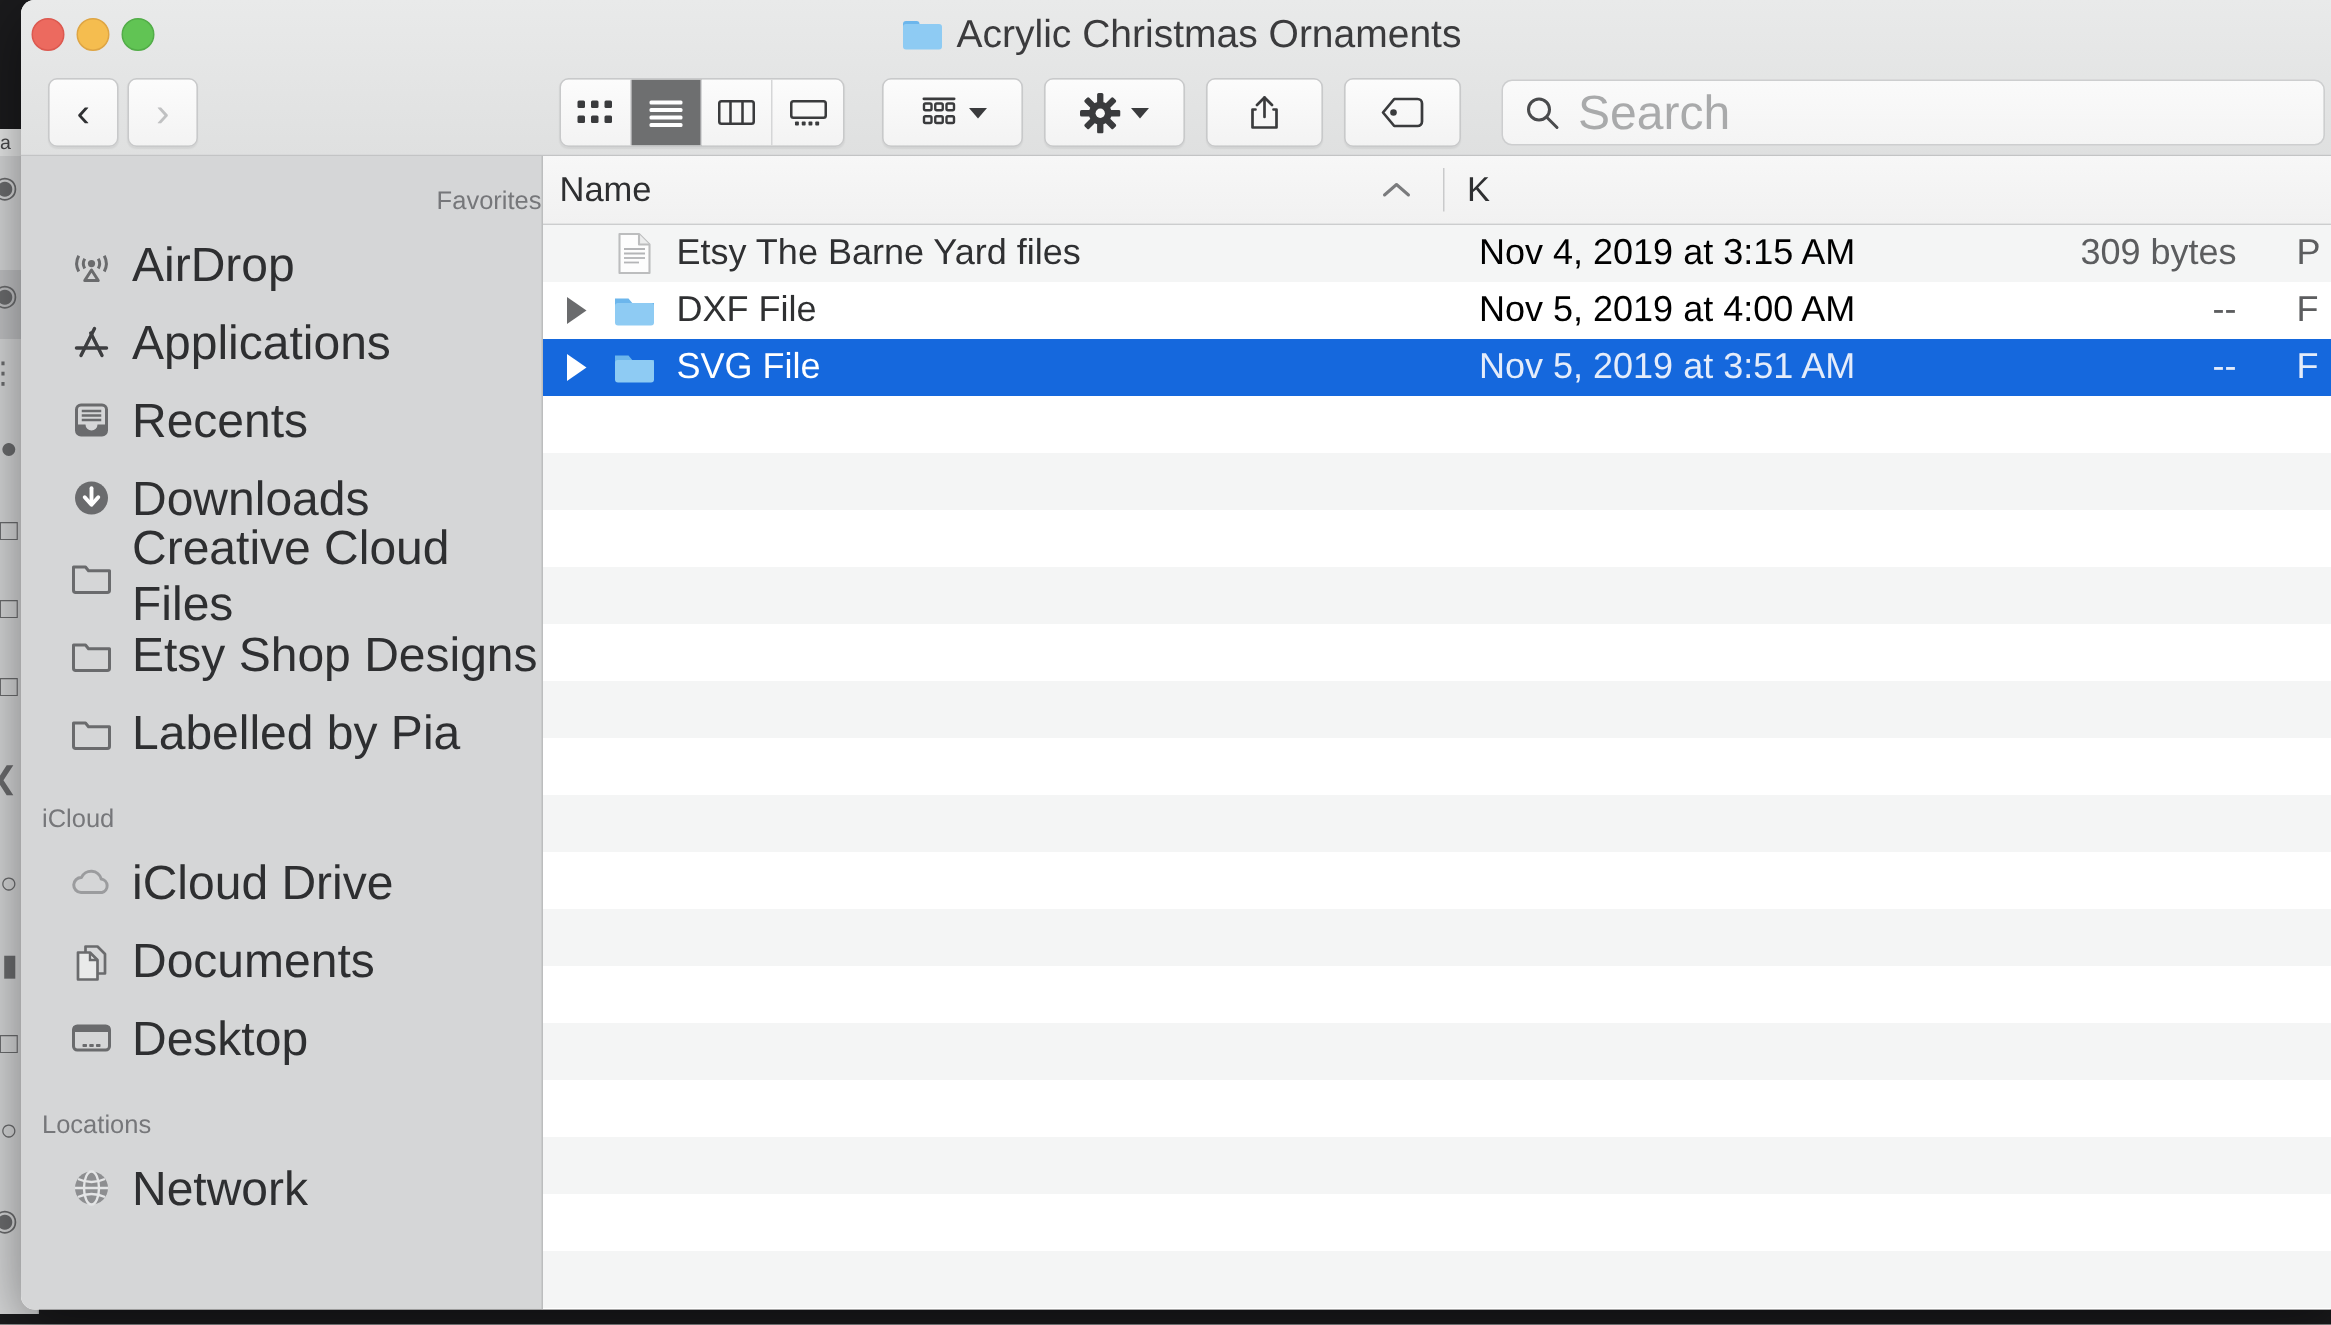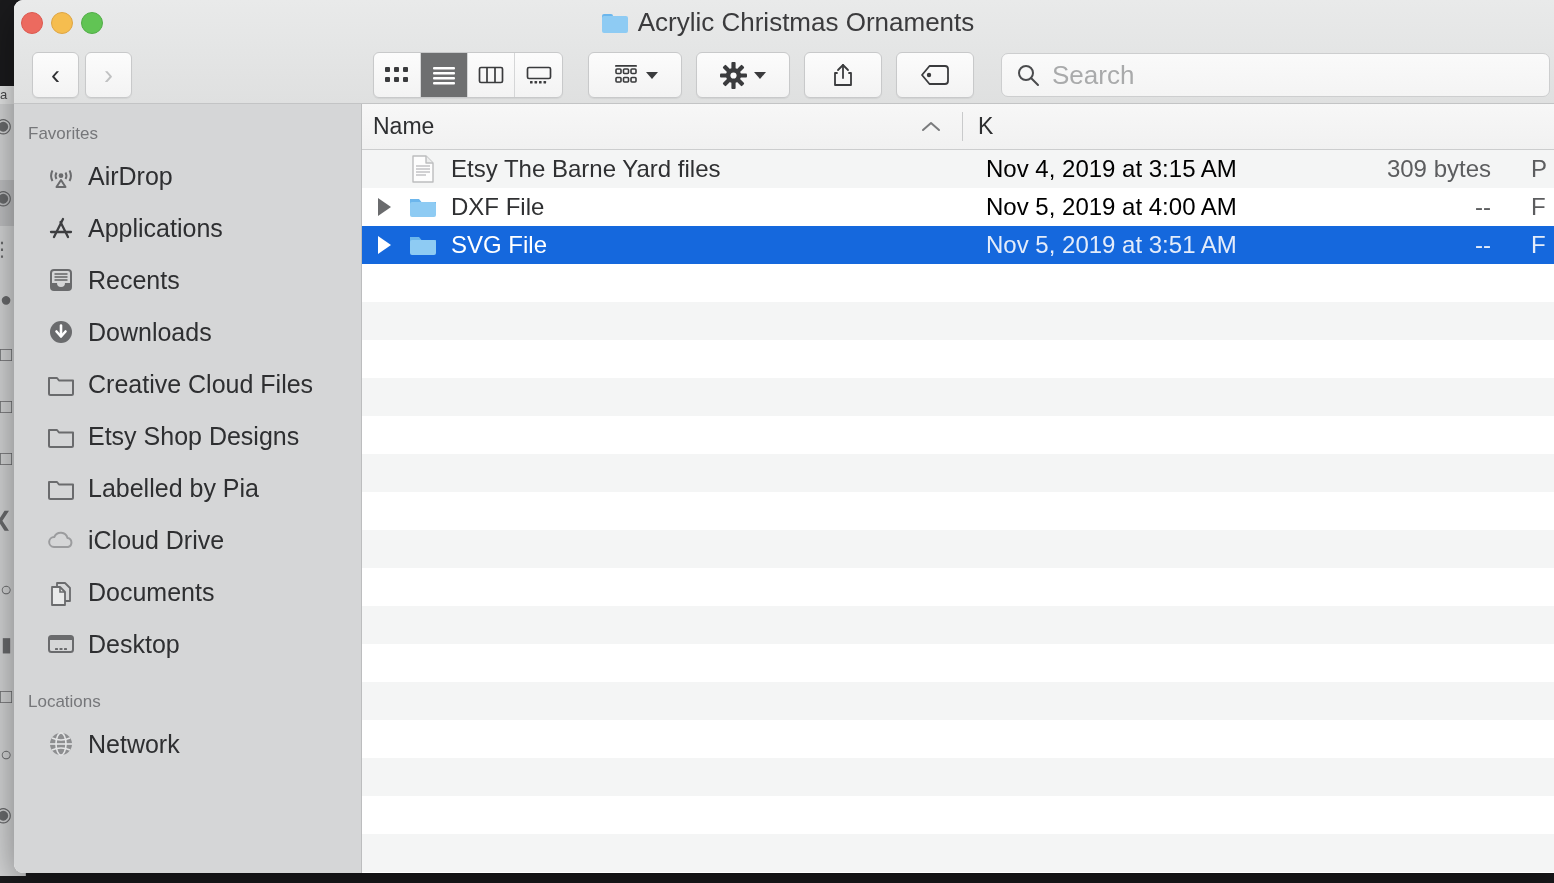--- a/index.html
+++ b/index.html
@@ -106,37 +106,37 @@
   #tags{ margin-left:14px; width:78px; }
 
   .caret{ width:0;height:0;border-left:6px solid transparent;border-right:6px solid transparent;border-top:7px solid #3a3b3d;}
 
   #search{
     margin-left:27px; flex:1; height:44px;
     background:linear-gradient(#fafafa,#f4f4f4);
     border:1px solid #cdcecf; border-radius:7px;
     display:flex; align-items:center; padding:0 14px; gap:12px;
   }
-  #search .ph{ font-size:26px; color:#a9aaab; }
+  #search .ph{ font-size:32px; color:#a9aaab; }
 
   
   #body{ position:absolute; top:104px; left:0; right:0; bottom:0; display:flex; }
 
   
   #sidebar{
     width:348px; background:#d5d6d7; border-right:1px solid #bcbdbe;
     padding-top:20px; flex-shrink:0; overflow:hidden;
   }
   .sb-header{
     font-size:17px; color:#76777a; padding:0 0 6px 14px; margin-top:12px;
   }
-  .sb-header:first-child{ margin-top:0; }
+  .sb-header:first-child{ margin-top:0;text-align:right; }
   .sb-item{
     display:flex; align-items:center; gap:12px; height:52px; padding-left:32px;
-    font-size:25px; color:#2e2f31;
+    font-size:32px; color:#2e2f31;
   }
   .sb-ico{ width:30px;height:30px; flex-shrink:0; display:block; }
 
   
   #list{ flex:1; background:#fff; position:relative; overflow:hidden; }
   #headrow{
     display:flex; height:46px; background:linear-gradient(#f7f7f7,#f1f1f1);
     border-bottom:1px solid #cccdce; align-items:center;
     font-size:23px; color:#2e2f31;
   }
@@ -398,20 +398,21 @@
         <span>Etsy Shop Designs</span>
       </div>
 
       <div class="sb-item">
         <svg class="sb-ico" viewBox="0 0 30 30">
           <path d="M3 9 h8 l2 2.5 h14 v13 a1.5 1.5 0 0 1 -1.5 1.5 h-21 A1.5 1.5 0 0 1 3 24.5 Z" fill="none" stroke="#6a6b6d" stroke-width="2" stroke-linejoin="round"></path>
         </svg>
         <span>Labelled by Pia</span>
       </div>
 
+      <div class="sb-header" style="margin-top:22px;">iCloud</div>
 
       <div class="sb-item">
         <svg class="sb-ico" viewBox="0 0 30 30">
           <path d="M8 22 a5 5 0 0 1 0.3 -10 A7 7 0 0 1 21.5 13 a4.6 4.6 0 0 1 0.5 9 Z" fill="none" stroke="#9b9c9e" stroke-width="2" stroke-linejoin="round"></path>
         </svg>
         <span>iCloud Drive</span>
       </div>
 
       <div class="sb-item">
         <svg class="sb-ico" viewBox="0 0 30 30">

